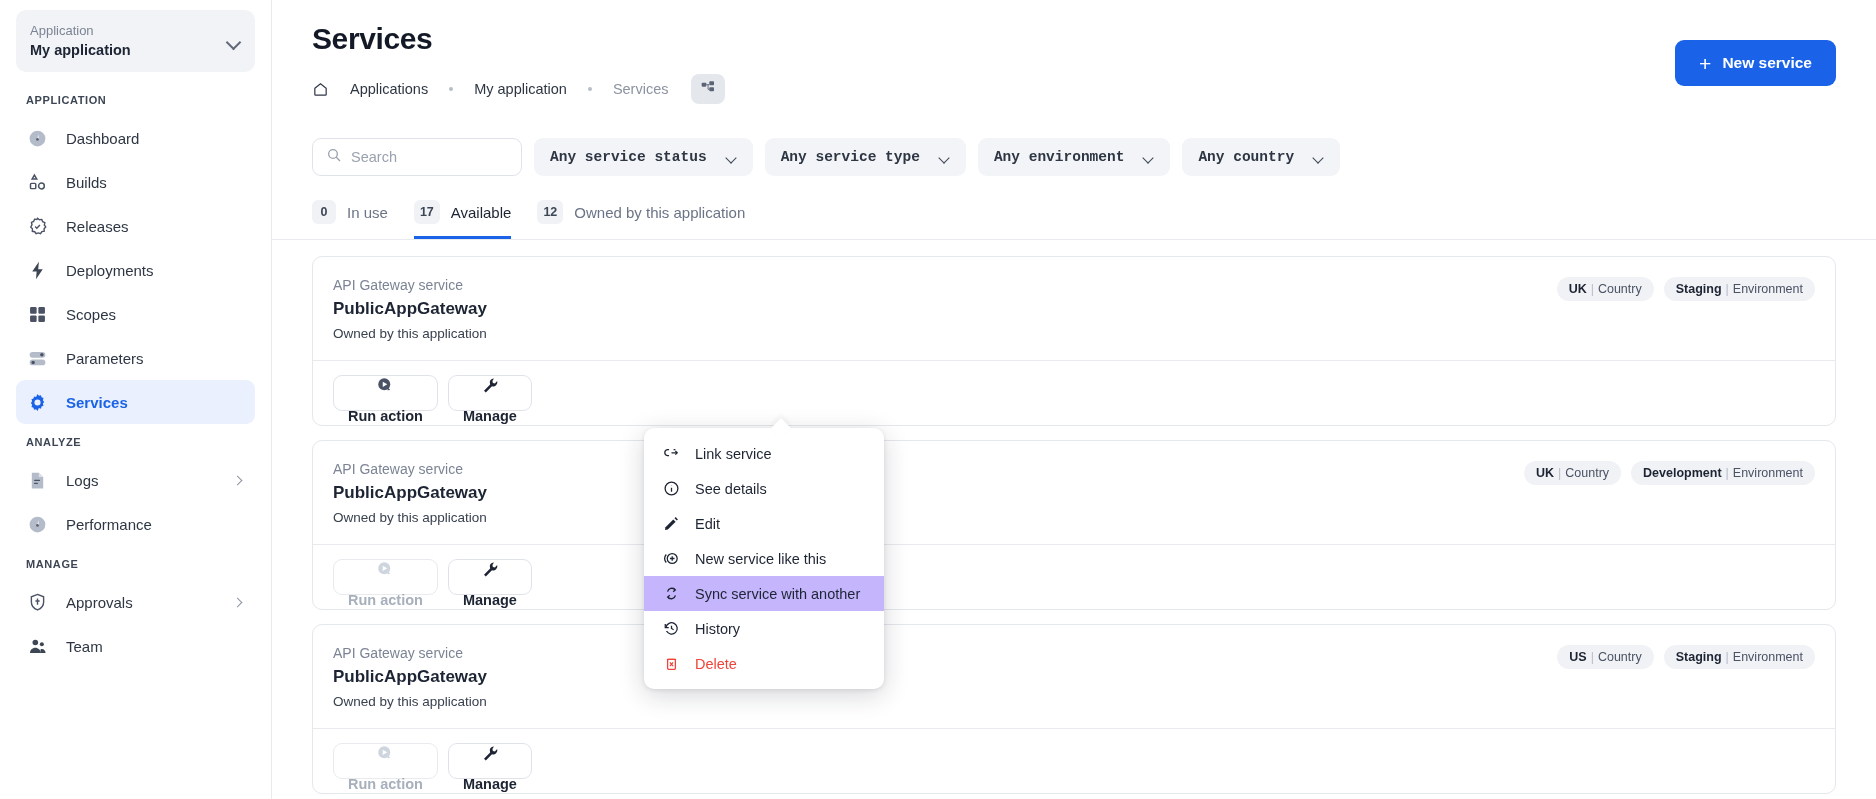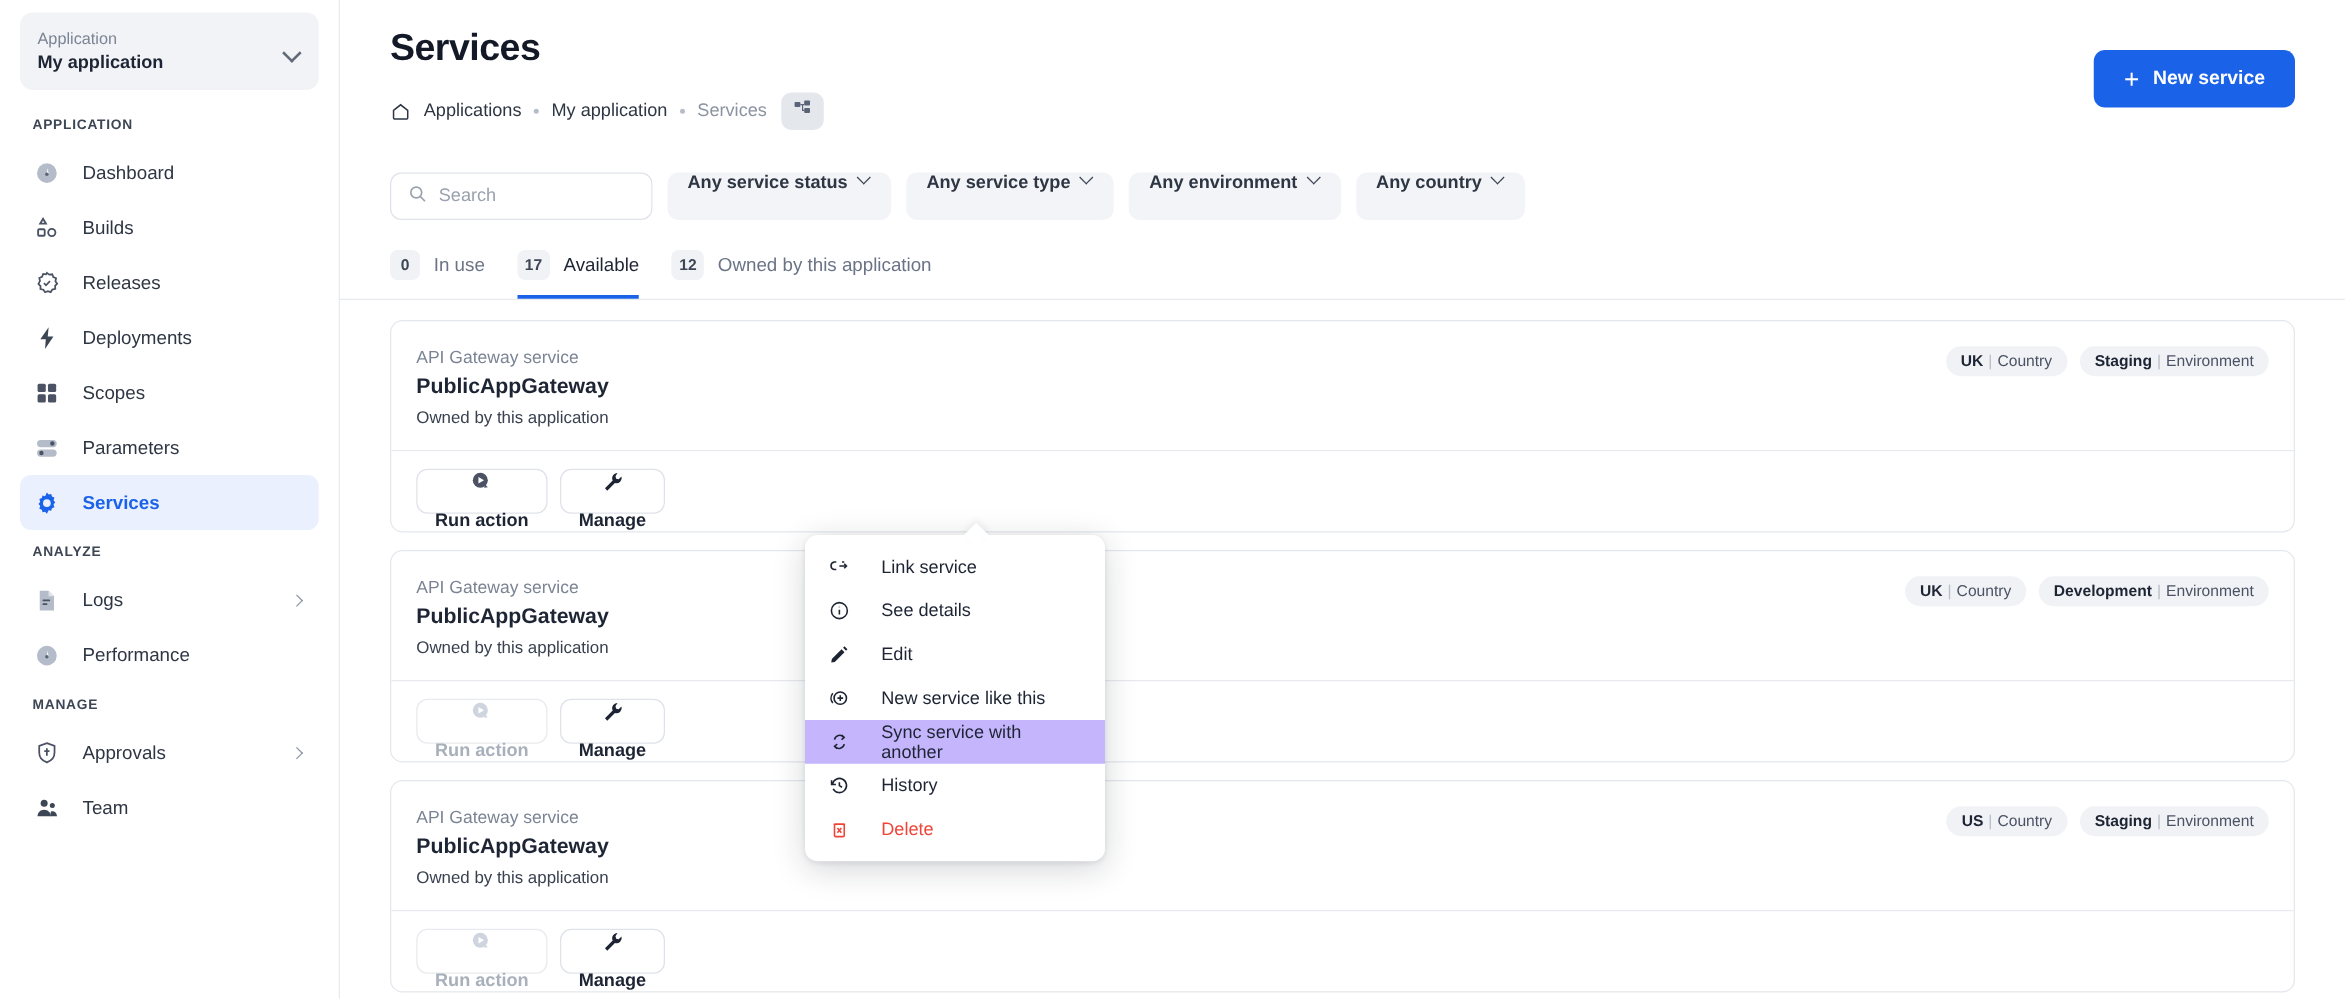--- a/index.html
+++ b/index.html
@@ -58,21 +58,21 @@
   .nav-item .nav-label { flex: 1; }
   .nav-item.active { background: #eaf0fe; color: #1a63e8; font-weight: 600; }
   .nav-item .ico { width: 22px; height: 22px; flex: 0 0 22px; display:flex; align-items:center; justify-content:center; }
   .nav-item .ico svg { display: block; }
   .caret-r { width: 7px; height: 7px; border-right: 1.8px solid #8b93a1; border-top: 1.8px solid #8b93a1; transform: rotate(45deg); margin-right: 4px; }
 
   
   .main { flex: 1; position: relative; overflow: hidden; padding: 0 0 0 0; }
   .page-head { padding: 22px 40px 0 40px; position: relative; }
   .page-title { font-size: 30px; font-weight: 700; letter-spacing: -.4px; color: #131926; }
-  .breadcrumb { display: flex; align-items: center; gap: 10px; margin-top: 18px; font-size: 14.5px; }
+  .breadcrumb { display: flex; align-items: center; gap: 21px; margin-top: 18px; font-size: 14.5px; }
   .bc-home { width: 17px; height: 17px; display:flex; align-items:center; }
   .bc-link { color: #2e3643; cursor: pointer; }
   .bc-current { color: #8b93a1; }
   .bc-dot { width: 4px; height: 4px; border-radius: 50%; background: #b7bdc8; display: inline-block; }
   .bc-icon-btn {
     width: 34px; height: 30px; background: #e4e7ec; border-radius: 8px;
     display: flex; align-items: center; justify-content: center; cursor: pointer;
     margin-left: 2px;
   }
 
@@ -93,22 +93,22 @@
     width: 210px; height: 38px; border: 1px solid #dfe3e9; border-radius: 9px;
     display: flex; align-items: center; gap: 9px; padding: 0 13px; background: #fff;
   }
   .search-box input {
     border: none; outline: none; font-size: 14.5px; font-family: inherit;
     color: #2e3643; background: transparent; width: 100%;
   }
   .search-box input::placeholder { color: #9aa2af; }
   .filter-pill {
     height: 38px; background: #f2f4f7; border-radius: 9px;
-    display: flex; gap: 8px; padding: 0 16px;
-    font-size: 14.5px; font-weight: 600; color: #2e3643; cursor: pointer;
+    display: flex; align-items: center; gap: 19px; padding: 0 16px;
+    font-size: 14.5px; font-weight: 600; color: #2e3643; cursor: pointer; font-family: Liberation Mono, monospace;
   }
   .pill-caret { width: 11px; height: 7px; position: relative; }
   .pill-caret::before {
     content: ""; position: absolute; left: 1px; top: 0;
     width: 7px; height: 7px;
     border-right: 1.9px solid #3d4654; border-bottom: 1.9px solid #3d4654;
     transform: rotate(45deg);
   }
 
   
@@ -178,21 +178,21 @@
     padding: 8px 0;
     z-index: 40;
   }
   .menu::before {
     content: ""; position: absolute; top: -7px; left: 130px;
     width: 14px; height: 14px; background: #fff;
     transform: rotate(45deg);
     box-shadow: -2px -2px 5px rgba(20,28,45,.06);
   }
   .menu-item {
-    display: flex; align-items: center; gap: 25px;
+    display: flex; align-items: center; gap: 15px;
     height: 35px; padding: 0 18px; cursor: pointer;
     font-size: 14.5px; color: #1d2433;
   }
   .menu-item.hovered { background: #c4b5fd; }
   .menu-item.danger { color: #f04438; }
   .menu-item .mico { width: 18px; height: 18px; flex: 0 0 18px; display: flex; align-items: center; justify-content: center; }
 </style>
 </head>
 <body>
 

